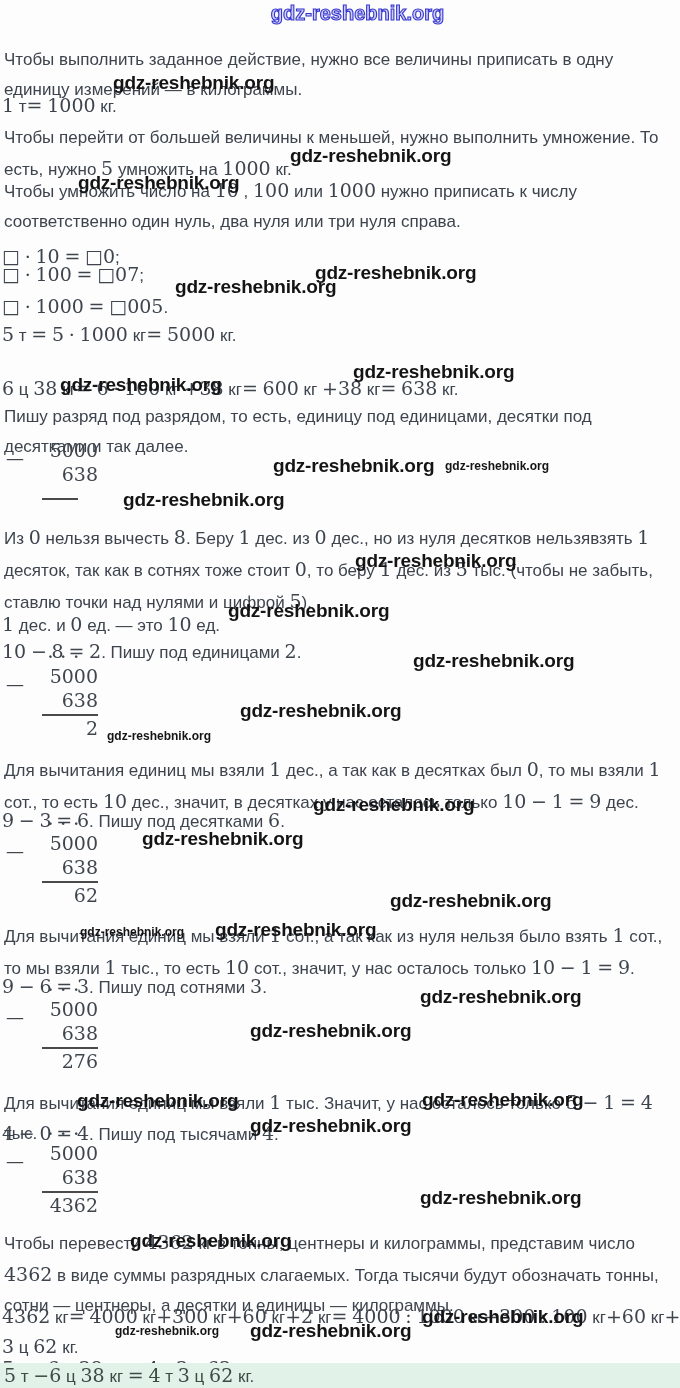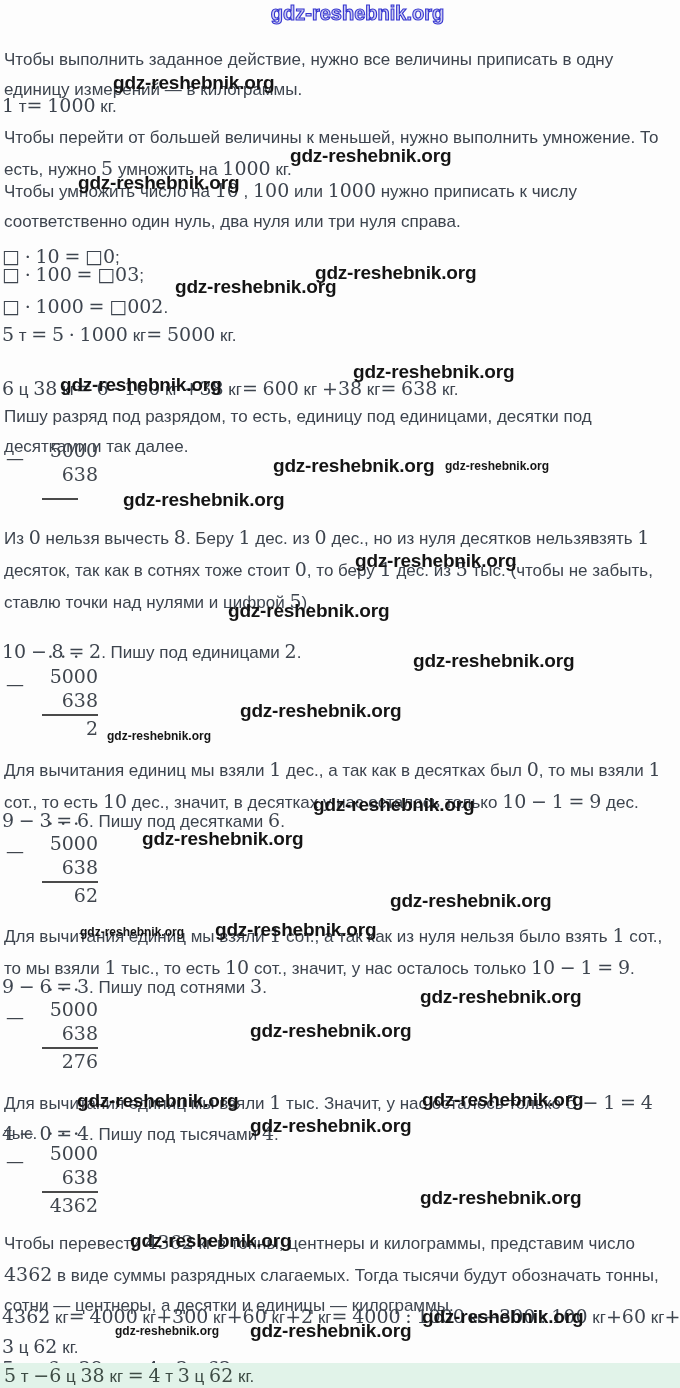--- a/index.html
+++ b/index.html
@@ -66,40 +66,41 @@
       <span class="wm wm-b" style="left: 387px; top: 1306px;">gdz-reshebnik.org</span>
       <span class="wm wm-s" style="left: 80px; top: 1324px;">gdz-reshebnik.org</span>
       <span class="wm wm-b" style="left: 215px; top: 1320px;">gdz-reshebnik.org</span>
     </div>
 
   <p class="para mathify" style="top:28px">Чтобы выполнить заданное действие, нужно все величины приписать в одну единицу измерений — в килограммы.</p>
   <p class="formula mathify" style="top:75px"><span class="mn">1</span> т<span class="mn">=</span> <span class="mn">1000</span> кг.</p>
   <p class="para mathify" style="top:106px">Чтобы перейти от большей величины к меньшей, нужно выполнить умножение. То есть, нужно <span class="mn">5</span> умножить на <span class="mn">1000</span> кг.</p>
   <p class="para mathify" style="top:158px">Чтобы умножить число на <span class="mn">10</span> , <span class="mn">100</span> или <span class="mn">1000</span> нужно приписать к числу соответственно один нуль, два нуля или три нуля справа.</p>
   <p class="formula mathify" style="top:226px"><span class="mn">□</span> <span class="mn">·</span> <span class="mn">10</span> <span class="mn">=</span> <span class="mn">□0</span>;</p>
-  <p class="formula mathify" style="top:244px"><span class="mn">□</span> <span class="mn">·</span> <span class="mn">100</span> <span class="mn">=</span> <span class="mn">□03</span>;</p>
-  <p class="formula mathify" style="top:276px"><span class="mn">□</span> <span class="mn">·</span> <span class="mn">1000</span> <span class="mn">=</span> <span class="mn">□002</span>.</p>
+  <p class="formula mathify" style="top:244px"><span class="mn">□</span> <span class="mn">·</span> <span class="mn">100</span> <span class="mn">=</span> <span class="mn">□07</span>;</p>
+  <p class="formula mathify" style="top:276px"><span class="mn">□</span> <span class="mn">·</span> <span class="mn">1000</span> <span class="mn">=</span> <span class="mn">□005</span>.</p>
   <p class="formula mathify" style="top:304px"><span class="mn">5</span> т <span class="mn">=</span> <span class="mn">5</span> <span class="mn">·</span> <span class="mn">1000</span> кг<span class="mn">=</span> <span class="mn">5000</span> кг.</p>
   <p class="formula mathify" style="top:358px"><span class="mn">6</span> ц <span class="mn">38</span> кг<span class="mn">=</span> <span class="mn">6</span> <span class="mn">·</span> <span class="mn">100</span> кг <span class="mn">+</span><span class="mn">38</span> кг<span class="mn">=</span> <span class="mn">600</span> кг <span class="mn">+</span><span class="mn">38</span> кг<span class="mn">=</span> <span class="mn">638</span> кг.</p>
   <p class="para mathify" style="top:385px">Пишу разряд под разрядом, то есть, единицу под единицами, десятки под десятками и так далее.</p>
 
   <div class="sub sub-first" style="top:425px">
     <span class="dots"></span>
     <div class="srow">
       <span class="minus">—</span>
       <span class="nums">
         <span class="num-row">5000</span>
         <span class="num-row">638</span>
         <span class="rule"></span>
         <span class="num-row"></span>
       </span>
     </div>
   </div>
 
   <p class="para mathify" style="top:505px">Из <span class="mn">0</span> нельзя вычесть <span class="mn">8</span>. Беру <span class="mn">1</span> дес. из <span class="mn">0</span> дес., но из нуля десятков нельзявзять <span class="mn">1</span> десяток, так как в сотнях тоже стоит <span class="mn">0</span>, то беру <span class="mn">1</span> дес. из <span class="mn">5</span> тыс. (чтобы не забыть, ставлю точки над нулями и цифрой <span class="mn">5</span>).</p>
+  <p class="formula mathify" style="top:594px"><span class="mn">1</span> дес. и <span class="mn">0</span> ед. — это <span class="mn">10</span> ед.</p>
   <p class="formula mathify" style="top:621px"><span class="mn">10</span> <span class="mn">−</span> <span class="mn">8</span> <span class="mn">=</span> <span class="mn">2</span>. Пишу под единицами <span class="mn">2</span>.</p>
 
   <div class="sub" style="top:651px">
     <span class="dots">···</span>
     <div class="srow">
       <span class="minus">—</span>
       <span class="nums">
         <span class="num-row">5000</span>
         <span class="num-row">638</span>
         <span class="rule"></span>

